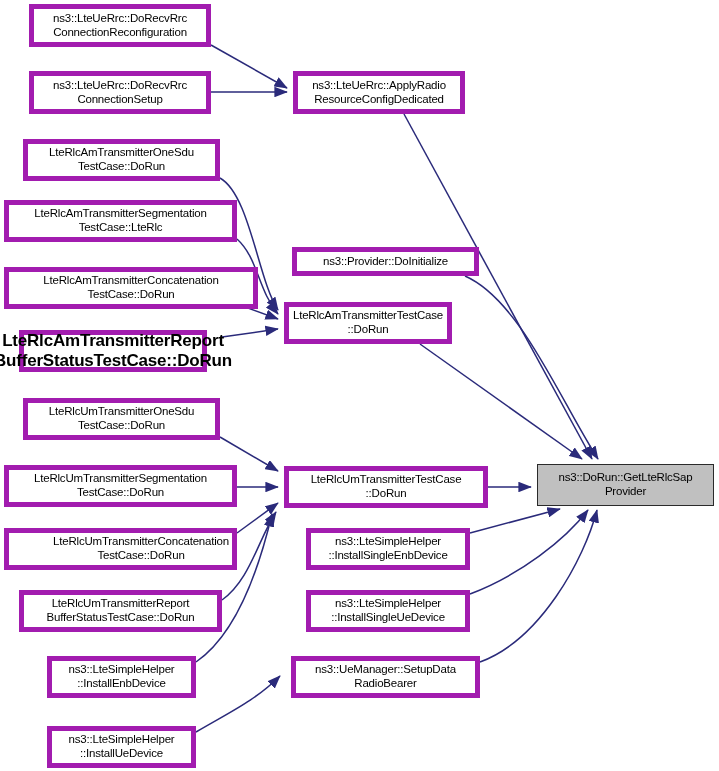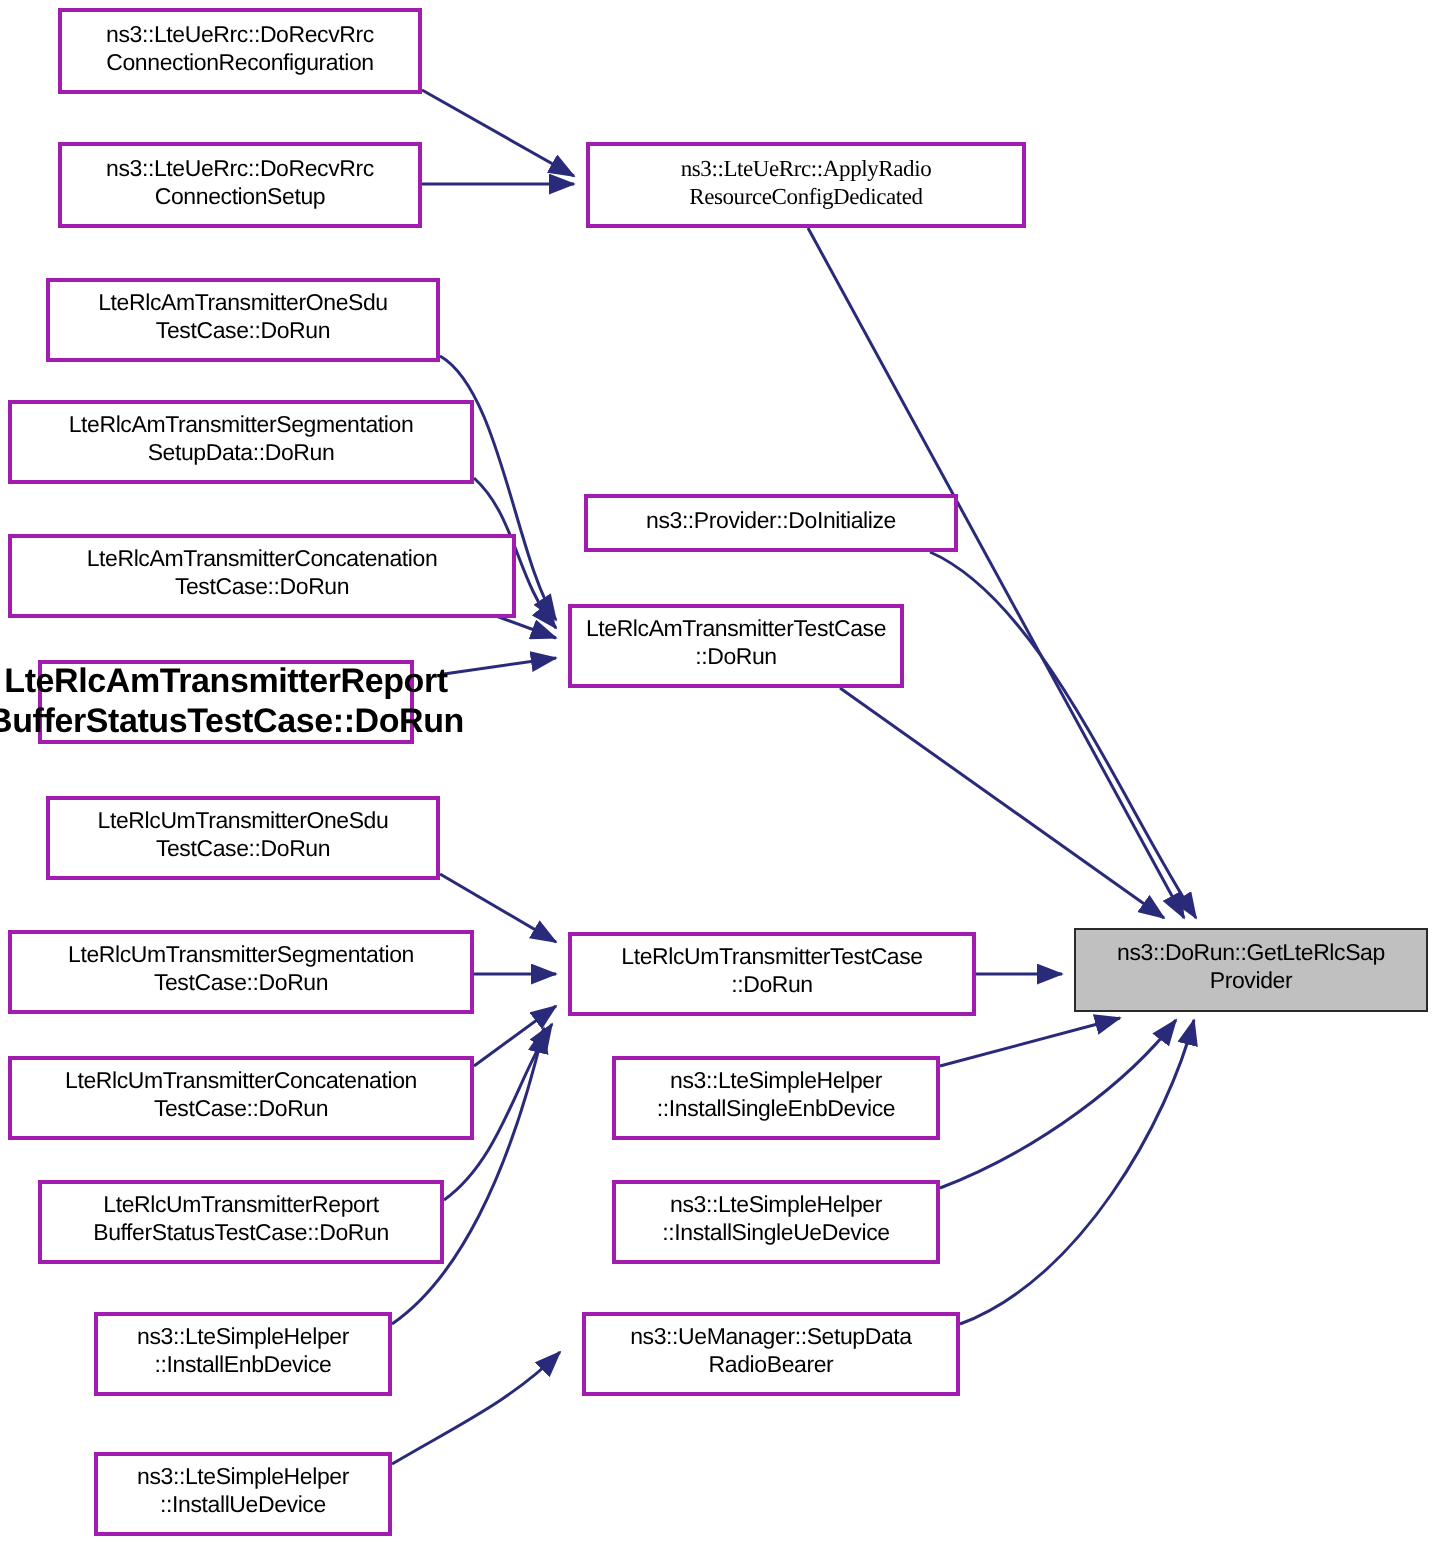--- a/index.html
+++ b/index.html
@@ -18,21 +18,21 @@
   }
   svg.edges {
     position: absolute;
     left: 0; top: 0;
     width: 719px;
     height: 771px;
   }
   .node {
     position: absolute;
     box-sizing: border-box;
-    border: 2px solid #a21caf;
+    border: 5px solid #a21caf;
     background: #ffffff;
     color: #000000;
     display: flex;
     align-items: center;
     justify-content: center;
     text-align: center;
     line-height: 1.18;
     letter-spacing: -0.2px;
     z-index: 3;
   }
@@ -80,49 +80,49 @@
   </svg>
   <div id="node-layer">
       <div class="node" style="left: 29px; top: 4px; width: 182px; height: 43px; font-size: 11.5px;">
         <span class="lbl">ns3::LteUeRrc::DoRecvRrc
 ConnectionReconfiguration</span>
       </div>
       <div class="node" style="left: 29px; top: 71px; width: 182px; height: 43px; font-size: 11.5px;">
         <span class="lbl">ns3::LteUeRrc::DoRecvRrc
 ConnectionSetup</span>
       </div>
-      <div class="node" style="left: 293px; top: 71px; width: 220px; height: 43px; font-size: 11.5px; font-family: Liberation Serif, serif;">
+      <div class="node" style="left: 293px; top: 71px; width: 172px; height: 43px; font-size: 11.5px;">
         <span class="lbl">ns3::LteUeRrc::ApplyRadio
 ResourceConfigDedicated</span>
       </div>
       <div class="node" style="left: 23px; top: 139px; width: 197px; height: 42px; font-size: 11.5px;">
         <span class="lbl">LteRlcAmTransmitterOneSdu
 TestCase::DoRun</span>
       </div>
       <div class="node" style="left: 4px; top: 200px; width: 233px; height: 42px; font-size: 11.5px;">
         <span class="lbl">LteRlcAmTransmitterSegmentation
-SetupData::DoRun</span>
+TestCase::LteRlc</span>
       </div>
       <div class="node" style="left: 4px; top: 267px; width: 254px; height: 42px; font-size: 11.5px;">
         <span class="lbl">LteRlcAmTransmitterConcatenation
 TestCase::DoRun</span>
       </div>
       <div class="node" style="left: 19px; top: 330px; width: 188px; height: 42px; font-size: 17px; font-weight: bold;">
         <span class="lbl">LteRlcAmTransmitterReport
 BufferStatusTestCase::DoRun</span>
       </div>
       <div class="node" style="left: 23px; top: 398px; width: 197px; height: 42px; font-size: 11.5px;">
         <span class="lbl">LteRlcUmTransmitterOneSdu
 TestCase::DoRun</span>
       </div>
       <div class="node" style="left: 4px; top: 465px; width: 233px; height: 42px; font-size: 11.5px;">
         <span class="lbl">LteRlcUmTransmitterSegmentation
 TestCase::DoRun</span>
       </div>
-      <div class="node" style="left: 4px; top: 528px; width: 233px; height: 42px; font-size: 11.5px;">
+      <div class="node" style="left: 4px; top: 528px; width: 233px; height: 42px; font-size: 11.5px; justify-content: flex-end;">
         <span class="lbl">LteRlcUmTransmitterConcatenation
 TestCase::DoRun</span>
       </div>
       <div class="node" style="left: 19px; top: 590px; width: 203px; height: 42px; font-size: 11.5px; text-align: center;">
         <span class="lbl">LteRlcUmTransmitterReport
 BufferStatusTestCase::DoRun</span>
       </div>
       <div class="node" style="left: 47px; top: 656px; width: 149px; height: 42px; font-size: 11.5px;">
         <span class="lbl">ns3::LteSimpleHelper
 ::InstallEnbDevice</span>

